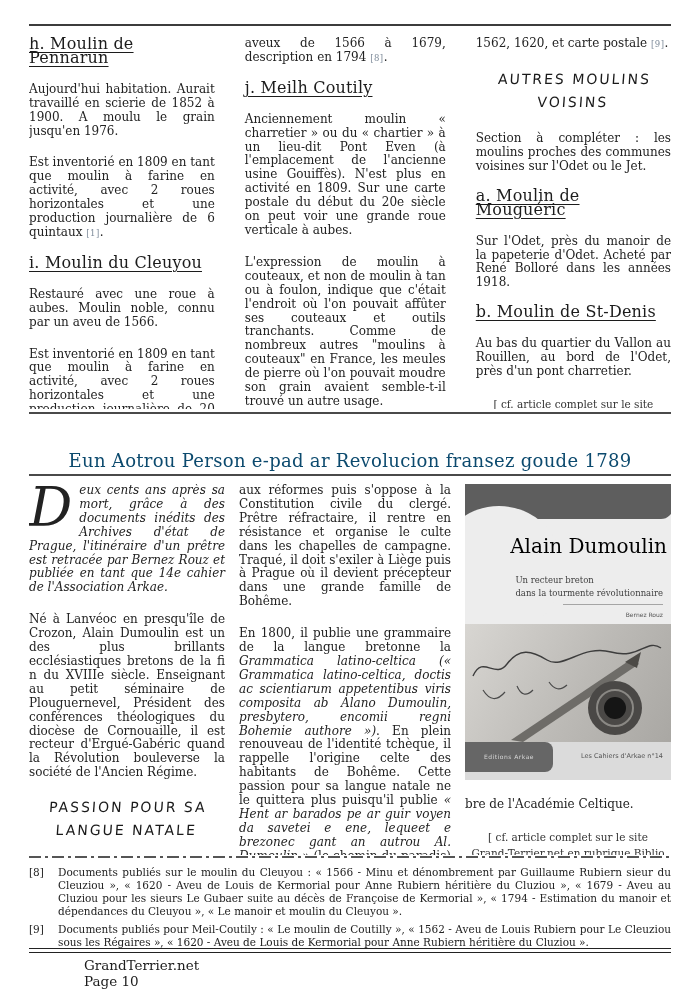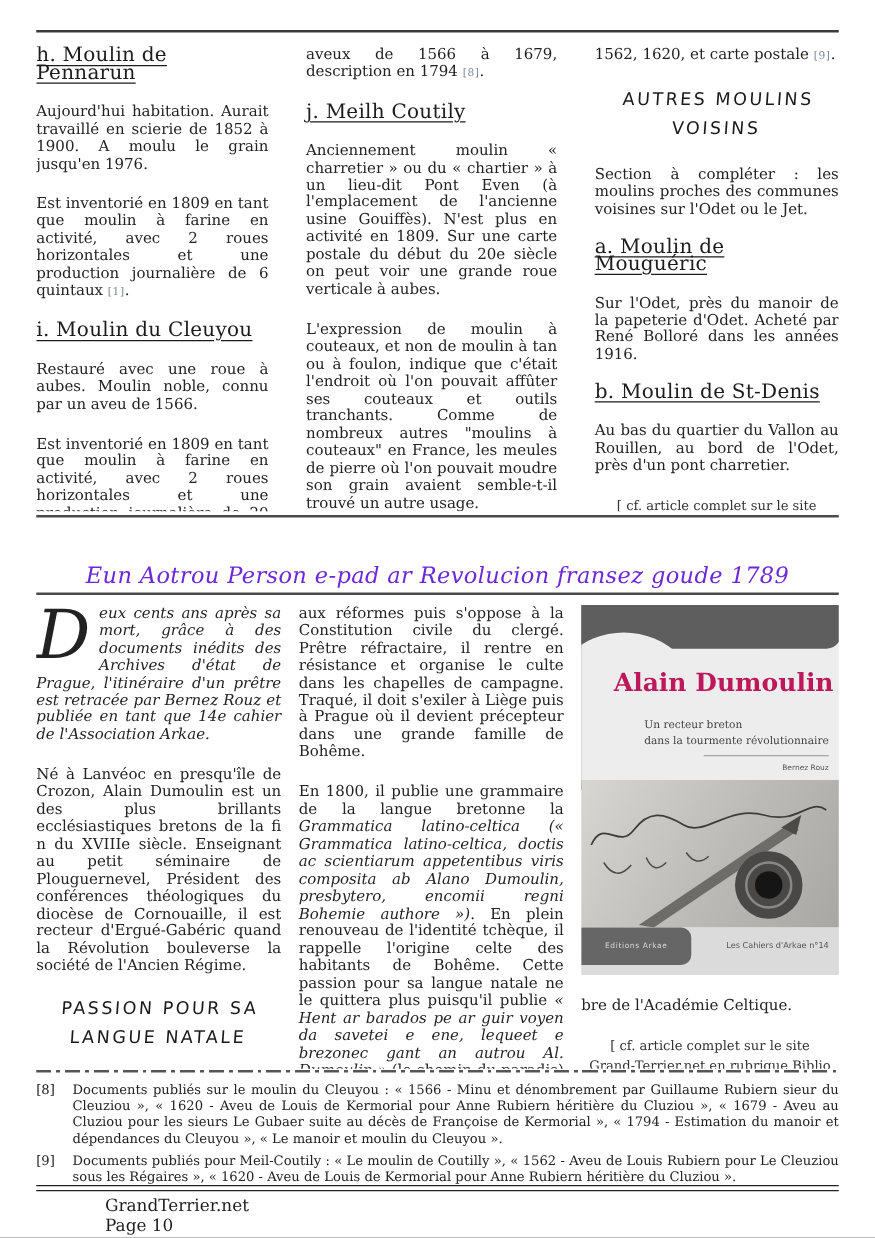--- a/index.html
+++ b/index.html
@@ -20,35 +20,35 @@
           line-height:1.65; margin:16px 0 13px; transform:skewX(-4deg); color:#1a1a1a; }
   .hand span { display:block; }
   .cfnote { font-size:10.5px; text-align:center; line-height:1.5; color:#333; margin:18px 6px 0; }
   .ref { font-size:8.5px; color:#7d8a99; letter-spacing:.5px; }
 
   
   .title-rule { position:absolute; left:29px; right:29px; border-top:2px solid #4a4a4a; }
   .tr1 { top:412px; } .tr2 { top:474px; }
   .art-title { position:absolute; left:0; right:0; top:416px; text-align:center;
                font-family:"Liberation Sans", sans-serif; font-weight:bold; font-size:27px; color:#101010; }
-  .art-sub { position:absolute; left:0; right:0; top:450px; text-align:center; font-style:italic;
-             font-size:18px; color:#6d28d9; letter-spacing:.3px; }
+  .art-sub { position:absolute; left:0; right:0; top:450px; text-align:center; 
+             font-size:18px; color:#0c4a6e; letter-spacing:.3px; }
 
   
   .article { position:absolute; left:29px; top:484px; width:642px; height:371px; display:flex; gap:14px; overflow:hidden; }
   .lead { font-style:italic; }
   .dropcap { float:left; font-size:54px; line-height:42px; padding:3px 7px 0 0; font-style:italic; color:#222; }
   .it { font-style:italic; }
 
   
   .cover { position:relative; width:208px; height:296px; background:#ededed; overflow:hidden; }
   .cover-band { position:absolute; top:0; left:0; right:0; height:35px; background:#5e5e5e; border-radius:0 0 12px 0; }
   .cover-side { position:absolute; top:0; left:0; width:32px; height:148px; background:#5e5e5e; }
   .cover-circle { position:absolute; top:22px; left:-30px; width:128px; height:128px; background:#ededed; border-radius:50%; }
-  .cover-title { position:absolute; top:56px; left:26px; right:6px; text-align:left; font-size:20px; color:#be185d;font-weight:bold; }
+  .cover-title { position:absolute; top:56px; left:26px; right:6px; text-align:right; font-size:20px; color:#000000; }
   .cover-sub { position:absolute; top:90px; right:10px; text-align:left; font-size:8.5px; line-height:1.55; color:#3f3f3f; }
   .cover-rule { position:absolute; top:120px; right:10px; width:100px; border-top:1px solid #a5a5a5; }
   .cover-author { position:absolute; top:124px; right:10px; font-size:6px; color:#555; font-family:"DejaVu Sans", sans-serif; }
   .cover-photo { position:absolute; top:140px; left:0; width:208px; height:118px;
                  background:linear-gradient(120deg,#d8d6d2,#bcbab6 55%,#a9a7a3); }
   .cover-bottom { position:absolute; bottom:0; left:0; right:0; height:38px; background:#dbdbdb; }
   .cover-tab { position:absolute; bottom:8px; left:0; width:88px; height:30px; background:#666;
                border-radius:0 8px 8px 0; color:#d8d8d8; font-size:6px; display:flex; align-items:center;
                justify-content:center; font-family:"DejaVu Sans", sans-serif; letter-spacing:.5px; }
   .cover-series { position:absolute; bottom:16px; right:10px; font-size:6.5px; color:#555; font-family:"DejaVu Sans", sans-serif; }
@@ -93,21 +93,21 @@
     </div>
 
     <div class="col c3">
       <p><span>1562, 1620, et carte postale </span><span class="ref">[9]</span><span>.</span></p>
       <div class="hand">
         <span>AUTRES MOULINS</span>
         <span>VOISINS</span>
       </div>
       <p>Section à compléter : les moulins proches des communes voisines sur l'Odet ou le Jet.</p>
       <h2 class="mh">a. Moulin de Mouguéric</h2>
-      <p>Sur l'Odet, près du manoir de la papeterie d'Odet. Acheté par René Bolloré dans les années 1916.</p>
+      <p>Sur l'Odet, près du manoir de la papeterie d'Odet. Acheté par René Bolloré dans les années 1918.</p>
       <h2 class="mh">b. Moulin de St-Denis</h2>
       <p>Au bas du quartier du Vallon au Rouillen, au bord de l'Odet, près d'un pont charretier.</p>
       <div class="cfnote">[ cf. article complet sur le site Grand-Terrier.net en rubrique Patrimoine ]</div>
     </div>
   </div>
 
   <div class="title-rule tr1"></div>
   <div class="art-sub">Eun Aotrou Person e-pad ar Revolucion fransez goude 1789</div>
   <div class="title-rule tr2"></div>
 

